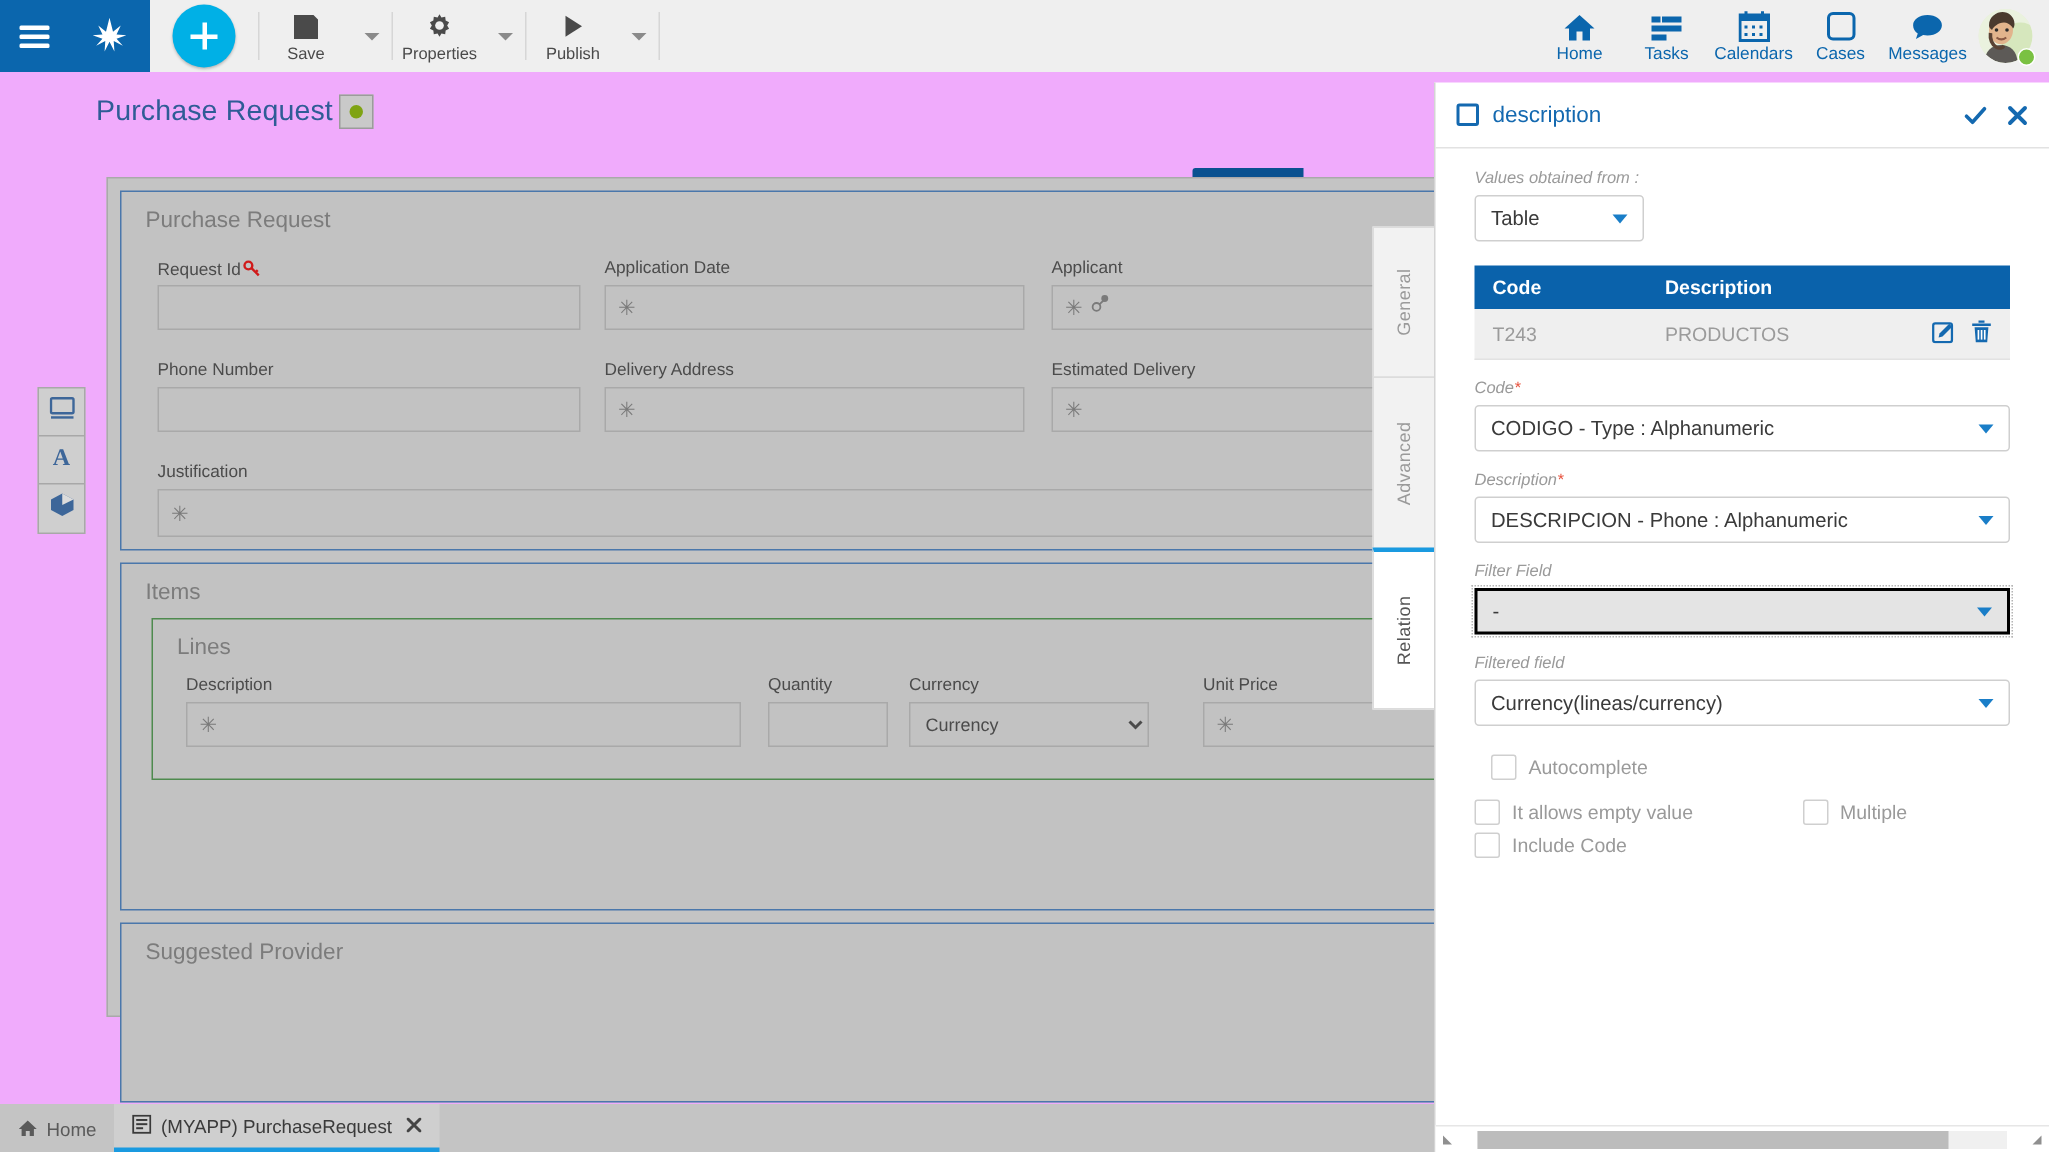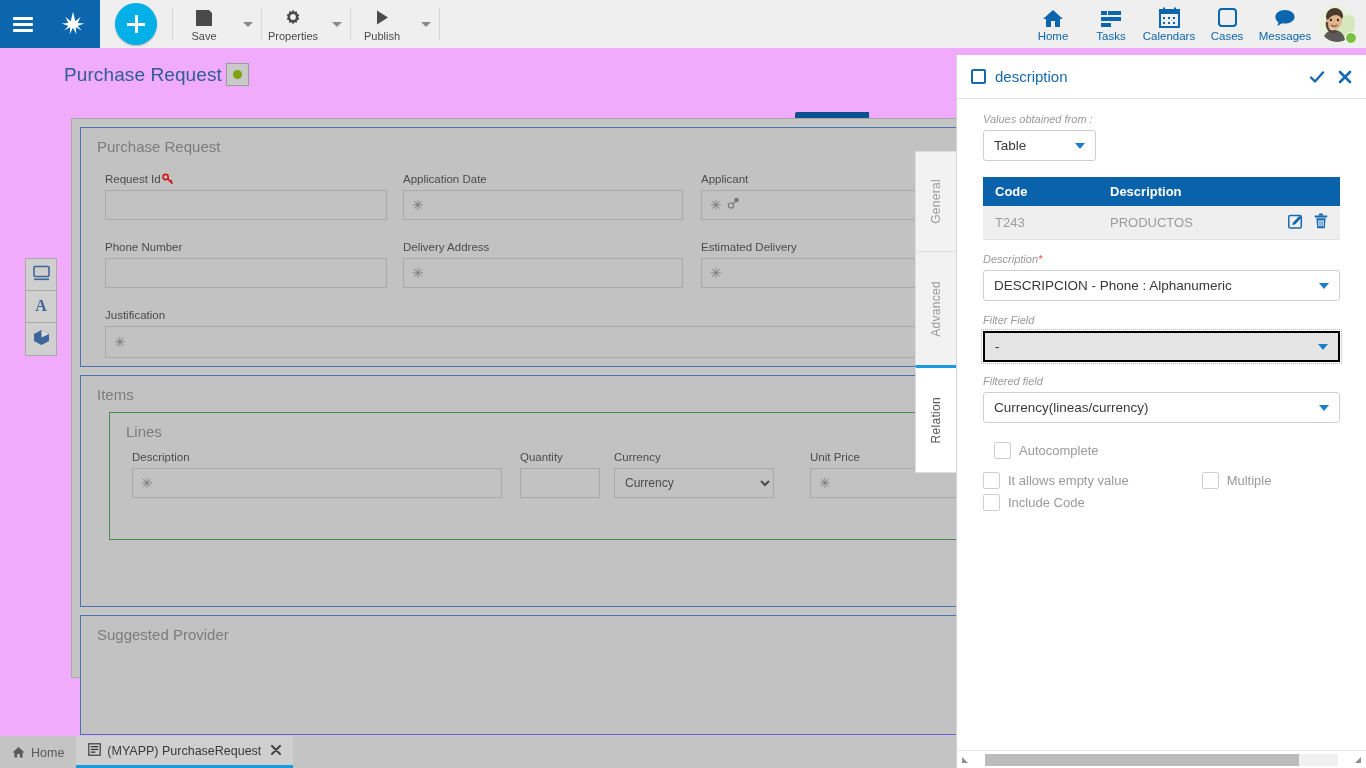--- a/index.html
+++ b/index.html
@@ -436,21 +436,21 @@
 
       <div class="fld-label" style="left:24px; top:181px;">Justification</div>
       <div class="fld-box" style="left:24px; top:198px; width:978px; height:32px;">
         <span class="ph">✳</span>
       </div>
     </div>
 
     <div class="section" style="left:8px; top:256px; width:1024px; height:232px;">
       <div class="sec-title">Items</div>
 
-      <div class="section" style="left:28px; top:36px; width:992px; height:128px; border-color:#4e8a4e;">
+      <div class="section" style="left:20px; top:36px; width:992px; height:108px; border-color:#4e8a4e;">
         <div class="sec-title">Lines</div>
 
         <div class="fld-label" style="left:22px; top:38px;">Description</div>
         <div class="fld-box" style="left:22px; top:55px; width:370px; height:30px;">
           <span class="ph">✳</span>
         </div>
 
         <div class="fld-label" style="left:410px; top:38px;">Quantity</div>
         <div class="fld-box" style="left:410px; top:55px; width:80px; height:30px;">
           <span class="ph"></span>
@@ -564,20 +564,29 @@
                     <rect x="6.5" y="7" width="1.1" height="6.4"></rect>
                     <rect x="8.6" y="7" width="1.1" height="6.4"></rect>
                   </g>
               </svg>
             </span>
           </td>
         </tr>
       </tbody>
     </table>
 
+    <div class="fgroup">
+      <div class="p-label">
+        <span>Code</span><span class="req">*</span>
+      </div>
+      <div class="p-select">
+        <span>CODIGO - Type : Alphanumeric</span>
+        <span class="dn"></span>
+      </div>
+    </div>
 
     <div class="fgroup">
       <div class="p-label">
         <span>Description</span><span class="req">*</span>
       </div>
       <div class="p-select">
         <span>DESCRIPCION - Phone : Alphanumeric</span>
         <span class="dn"></span>
       </div>
     </div>

